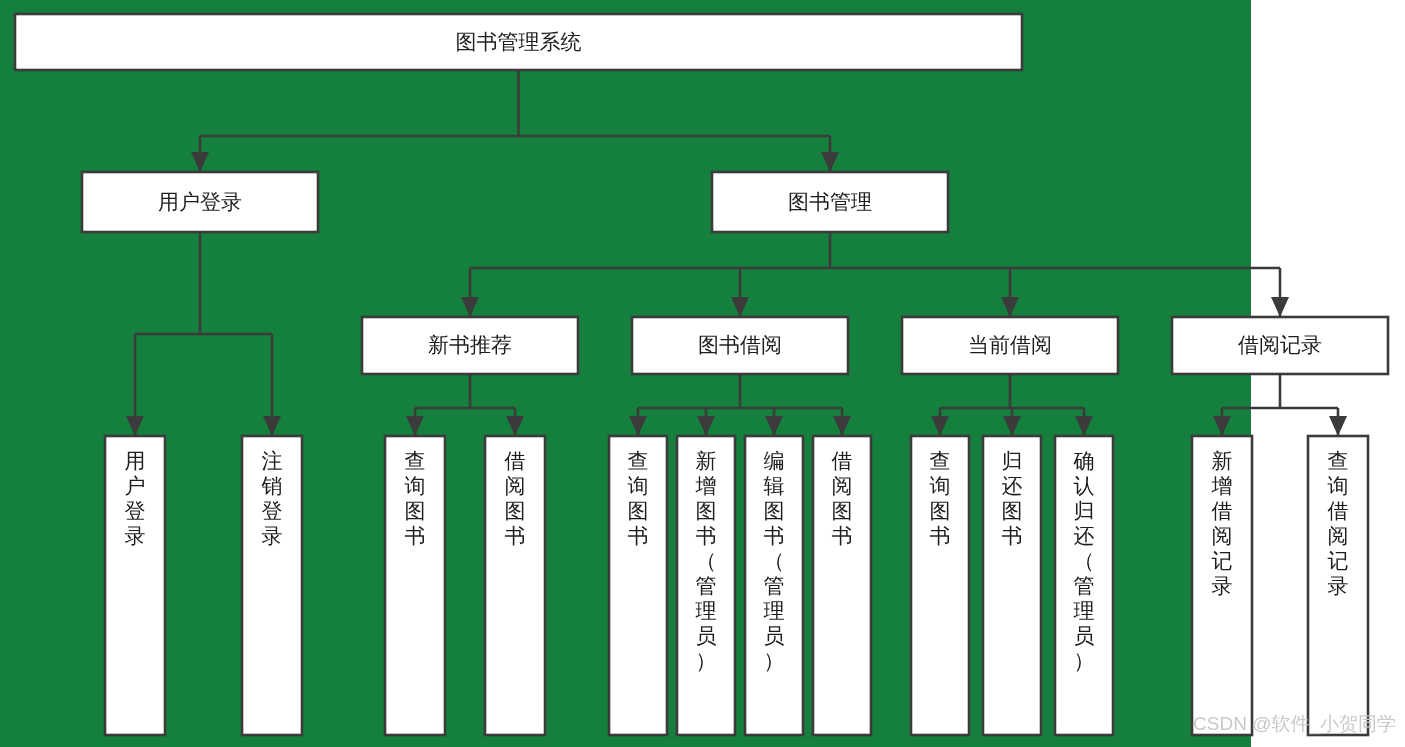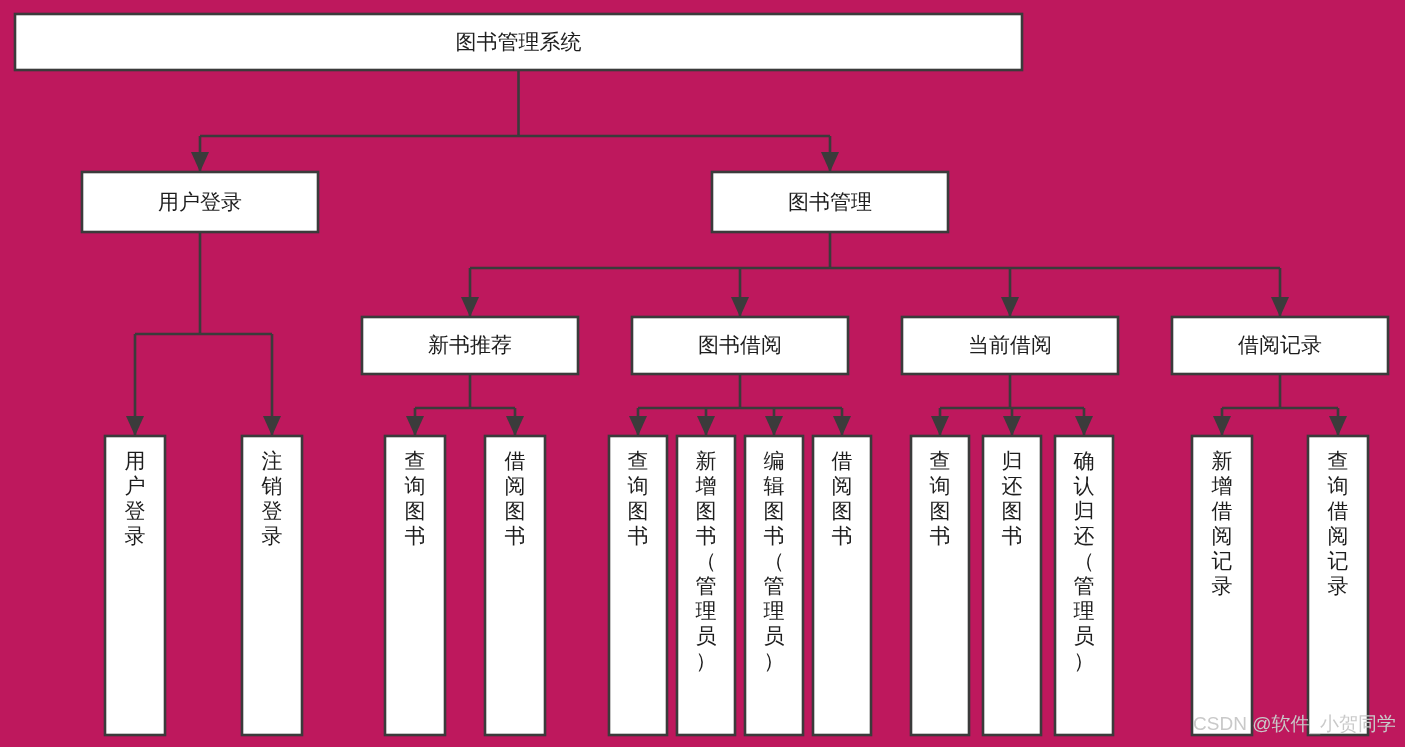--- a/index.html
+++ b/index.html
@@ -8,23 +8,23 @@
     background: #ffffff;
   }
   body {
     width: 1405px;
     height: 747px;
     font-family: "Liberation Sans", "DejaVu Sans", sans-serif;
     overflow: hidden;
   }
   #diagram-root {
     position: relative;
-    width: 1405px;
+    width: 1251px;
     height: 747px;
-    background: #be185d;
+    background: #15803d;
   }
   svg.diagram-canvas {
     position: absolute;
     left: 0;
     top: 0;
     width: 1405px;
     height: 747px;
     display: block;
   }
   .node-box {

